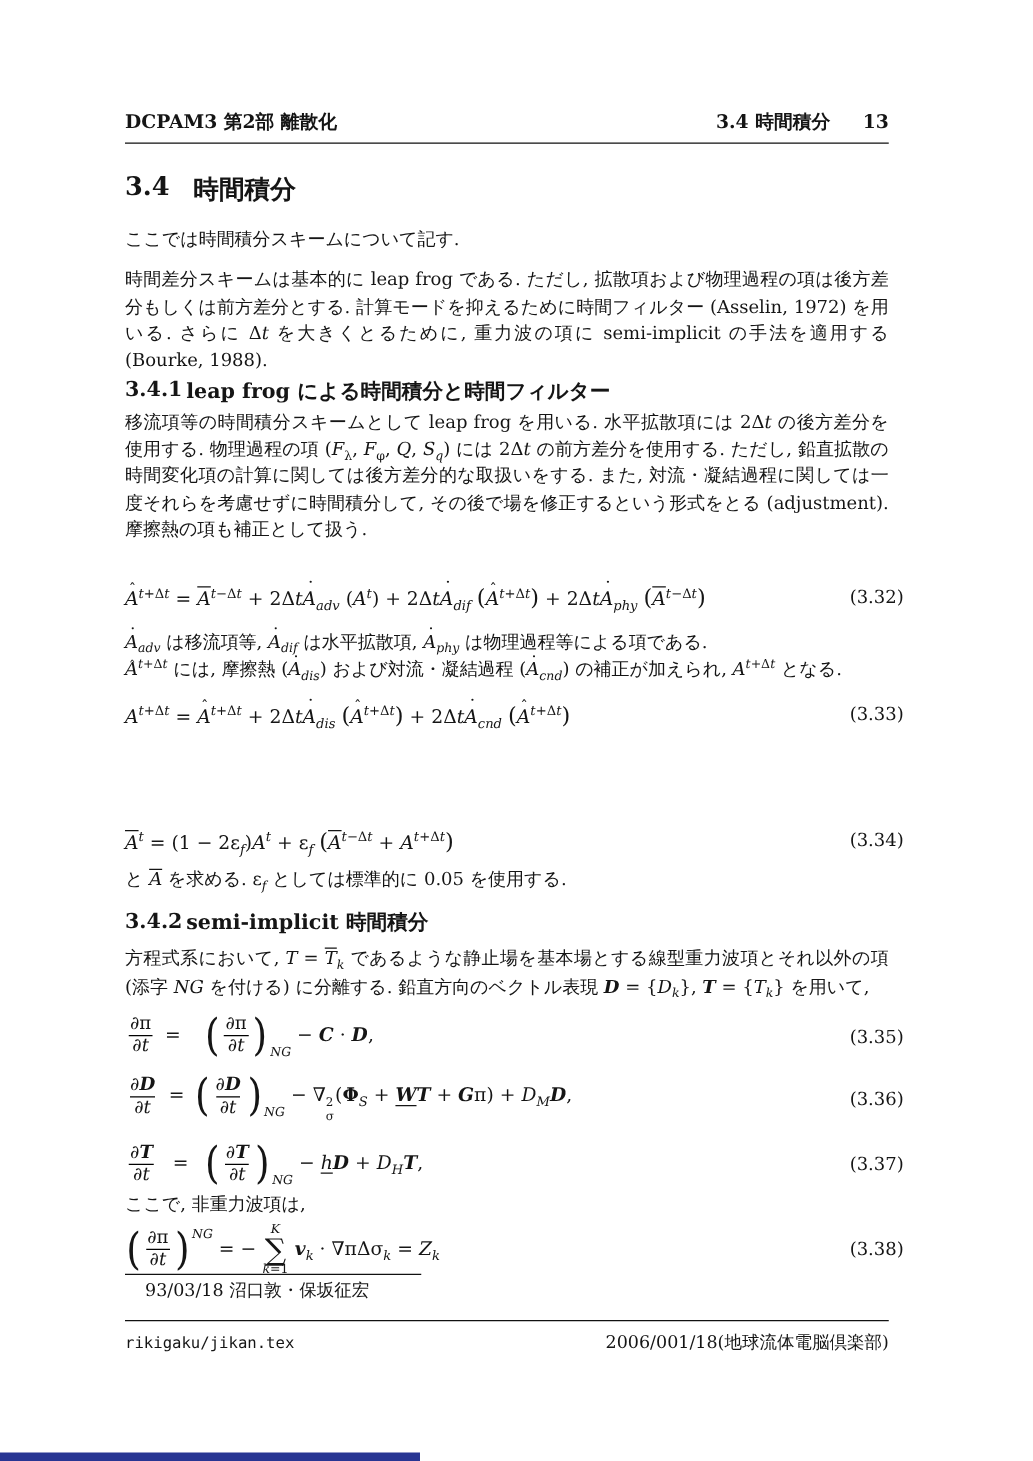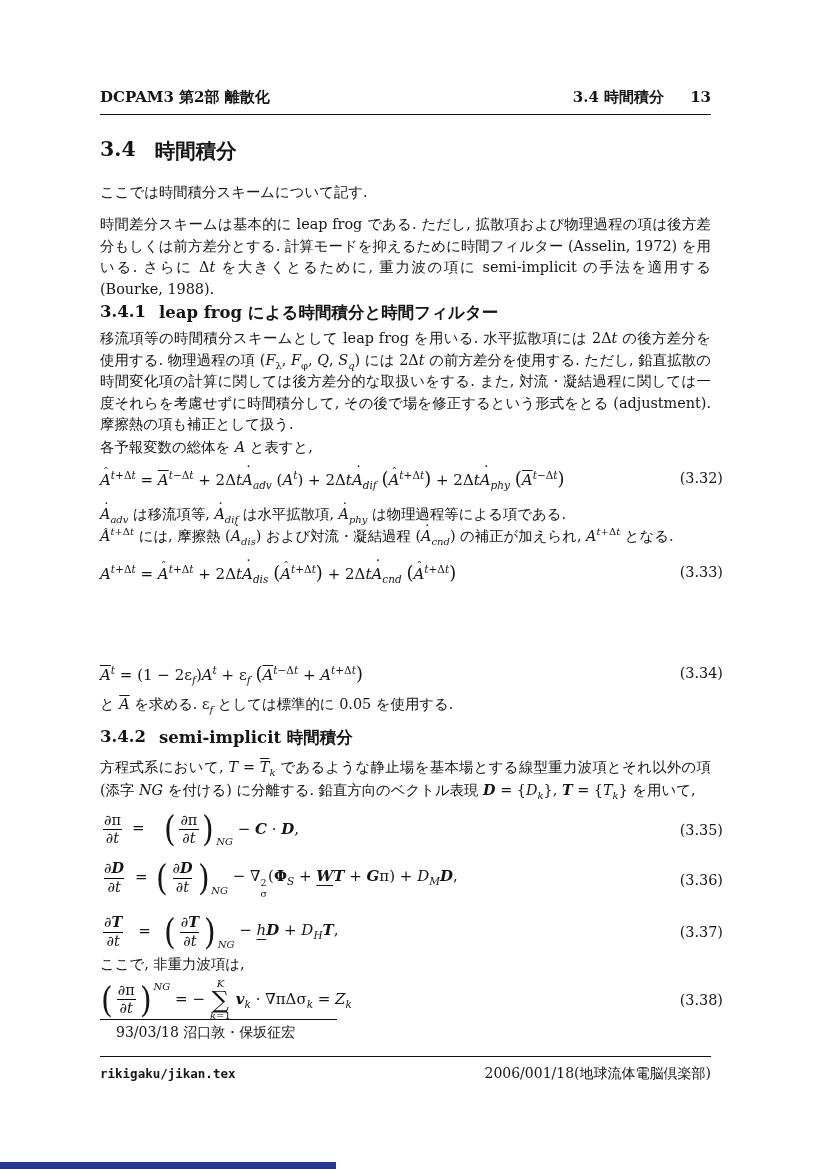--- a/index.html
+++ b/index.html
@@ -8,21 +8,21 @@
   .content{position:absolute;left:100px;top:0;width:623px;height:100%;}
   .blk{position:absolute;left:0;right:12px;}
 
   
   .hdr{display:flex;justify-content:space-between;align-items:flex-end;
        font-weight:bold;font-size:15px;padding-bottom:7px;border-bottom:1px solid #111;}
   .hdr-right{display:flex;gap:26px;}
 
   
   .h1{display:flex;gap:19px;font-size:20.5px;font-weight:bold;}
-  .h2{display:flex;gap:13px;font-size:16.5px;font-weight:bold;}
+  .h2{display:flex;gap:3px;font-size:16.5px;font-weight:bold;}
 
   
   .p{font-size:14.4px;line-height:21.6px;text-align:justify;}
   .p sup,.p sub{font-size:10px;line-height:0;}
 
   
   .eq{position:absolute;left:0;right:0;display:flex;align-items:center;
       font-size:15px;}
   .eq .eq-num{position:absolute;right:0;font-size:14.4px;}
   .eq sup,.eq sub{font-size:10.5px;line-height:0;}
@@ -50,21 +50,21 @@
   .hat::after{content:"ˆ";position:absolute;left:55%;transform:translateX(-50%);
               top:-0.45em;font-size:.78em;font-style:normal;}
   .dot{position:relative;font-style:italic;}
   .dot::after{content:"˙";position:absolute;left:60%;transform:translateX(-50%);
               top:-0.52em;font-style:normal;}
 
   
   .fnrule{width:237px;border-top:1px solid #111;}
   .fntext{display:block;padding:4px 0 0 16px;font-size:14px;}
   .ftr{border-top:1px solid #111;padding-top:8px;display:flex;justify-content:space-between;align-items:baseline;}
-  .ftr-left{font-family:"DejaVu Sans Mono","Liberation Mono",monospace;font-size:12.5px;font-weight:bold;}
+  .ftr-left{font-family:"DejaVu Sans Mono","Liberation Mono",monospace;font-size:12.5px;}
   .ftr-right{font-size:14px;}
 
   
   .load-bar{position:absolute;left:0;bottom:0;width:336px;height:7px;background:#283593;}
 </style>
 </head>
 <body>
 
 <div class="page">
   <div class="content">
@@ -84,21 +84,20 @@
 
     <div class="blk p" style="top:182px">ここでは時間積分スキームについて記す.</div>
     <div class="blk p" style="top:214px">時間差分スキームは基本的に leap frog である. ただし, 拡散項および物理過程の項は後方差分もしくは前方差分とする. 計算モードを抑えるために時間フィルター (Asselin, 1972) を用いる. さらに Δ<i>t</i> を大きくとるために, 重力波の項に semi-implicit の手法を適用する (Bourke, 1988).</div>
 
     <div class="blk h2" style="top:302px">
       <span>3.4.1</span>
       <span>leap frog による時間積分と時間フィルター</span>
     </div>
 
     <div class="blk p" style="top:328px">移流項等の時間積分スキームとして leap frog を用いる. 水平拡散項には 2Δ<i>t</i> の後方差分を使用する. 物理過程の項 (<i>F</i><sub>λ</sub>, <i>F</i><sub>φ</sub>, <i>Q</i>, <i>S</i><sub><i>q</i></sub>) には 2Δ<i>t</i> の前方差分を使用する. ただし, 鉛直拡散の時間変化項の計算に関しては後方差分的な取扱いをする. また, 対流・凝結過程に関しては一度それらを考慮せずに時間積分して, その後で場を修正するという形式をとる (adjustment). 摩擦熱の項も補正として扱う.</div>
-    <div class="blk p" style="top:437px">各予報変数の総体を <i>A</i> と表すと,</div>
 
     <div class="eq" style="top:458px;height:40px">
       <span><i class="hat">A</i><sup><i>t</i>+Δ<i>t</i></sup> = <i class="ov">A</i><sup><i>t</i>−Δ<i>t</i></sup> + 2Δ<i>t</i><i class="dot">A</i><sub><i>adv</i></sub> (<i>A</i><sup><i>t</i></sup>) + 2Δ<i>t</i><i class="dot">A</i><sub><i>dif</i></sub> <span class="mp">(</span><i class="hat">A</i><sup><i>t</i>+Δ<i>t</i></sup><span class="mp">)</span> + 2Δ<i>t</i><i class="dot">A</i><sub><i>phy</i></sub> <span class="mp">(</span><i class="ov">A</i><sup><i>t</i>−Δ<i>t</i></sup><span class="mp">)</span></span>
       <span class="eq-num">(3.32)</span>
     </div>
 
     <div class="blk p" style="top:526px"><i class="hat">A</i><sup><i>t</i>+Δ<i>t</i></sup> には, 摩擦熱 (<i class="dot">A</i><sub><i>dis</i></sub>) および対流・凝結過程 (<i class="dot">A</i><sub><i>cnd</i></sub>) の補正が加えられ, <i>A</i><sup><i>t</i>+Δ<i>t</i></sup> となる.</div>
     <div class="blk p" style="top:504px"><i class="dot">A</i><sub><i>adv</i></sub> は移流項等, <i class="dot">A</i><sub><i>dif</i></sub> は水平拡散項, <i class="dot">A</i><sub><i>phy</i></sub> は物理過程等による項である.</div>
 
     <div class="eq" style="top:552px;height:40px">

